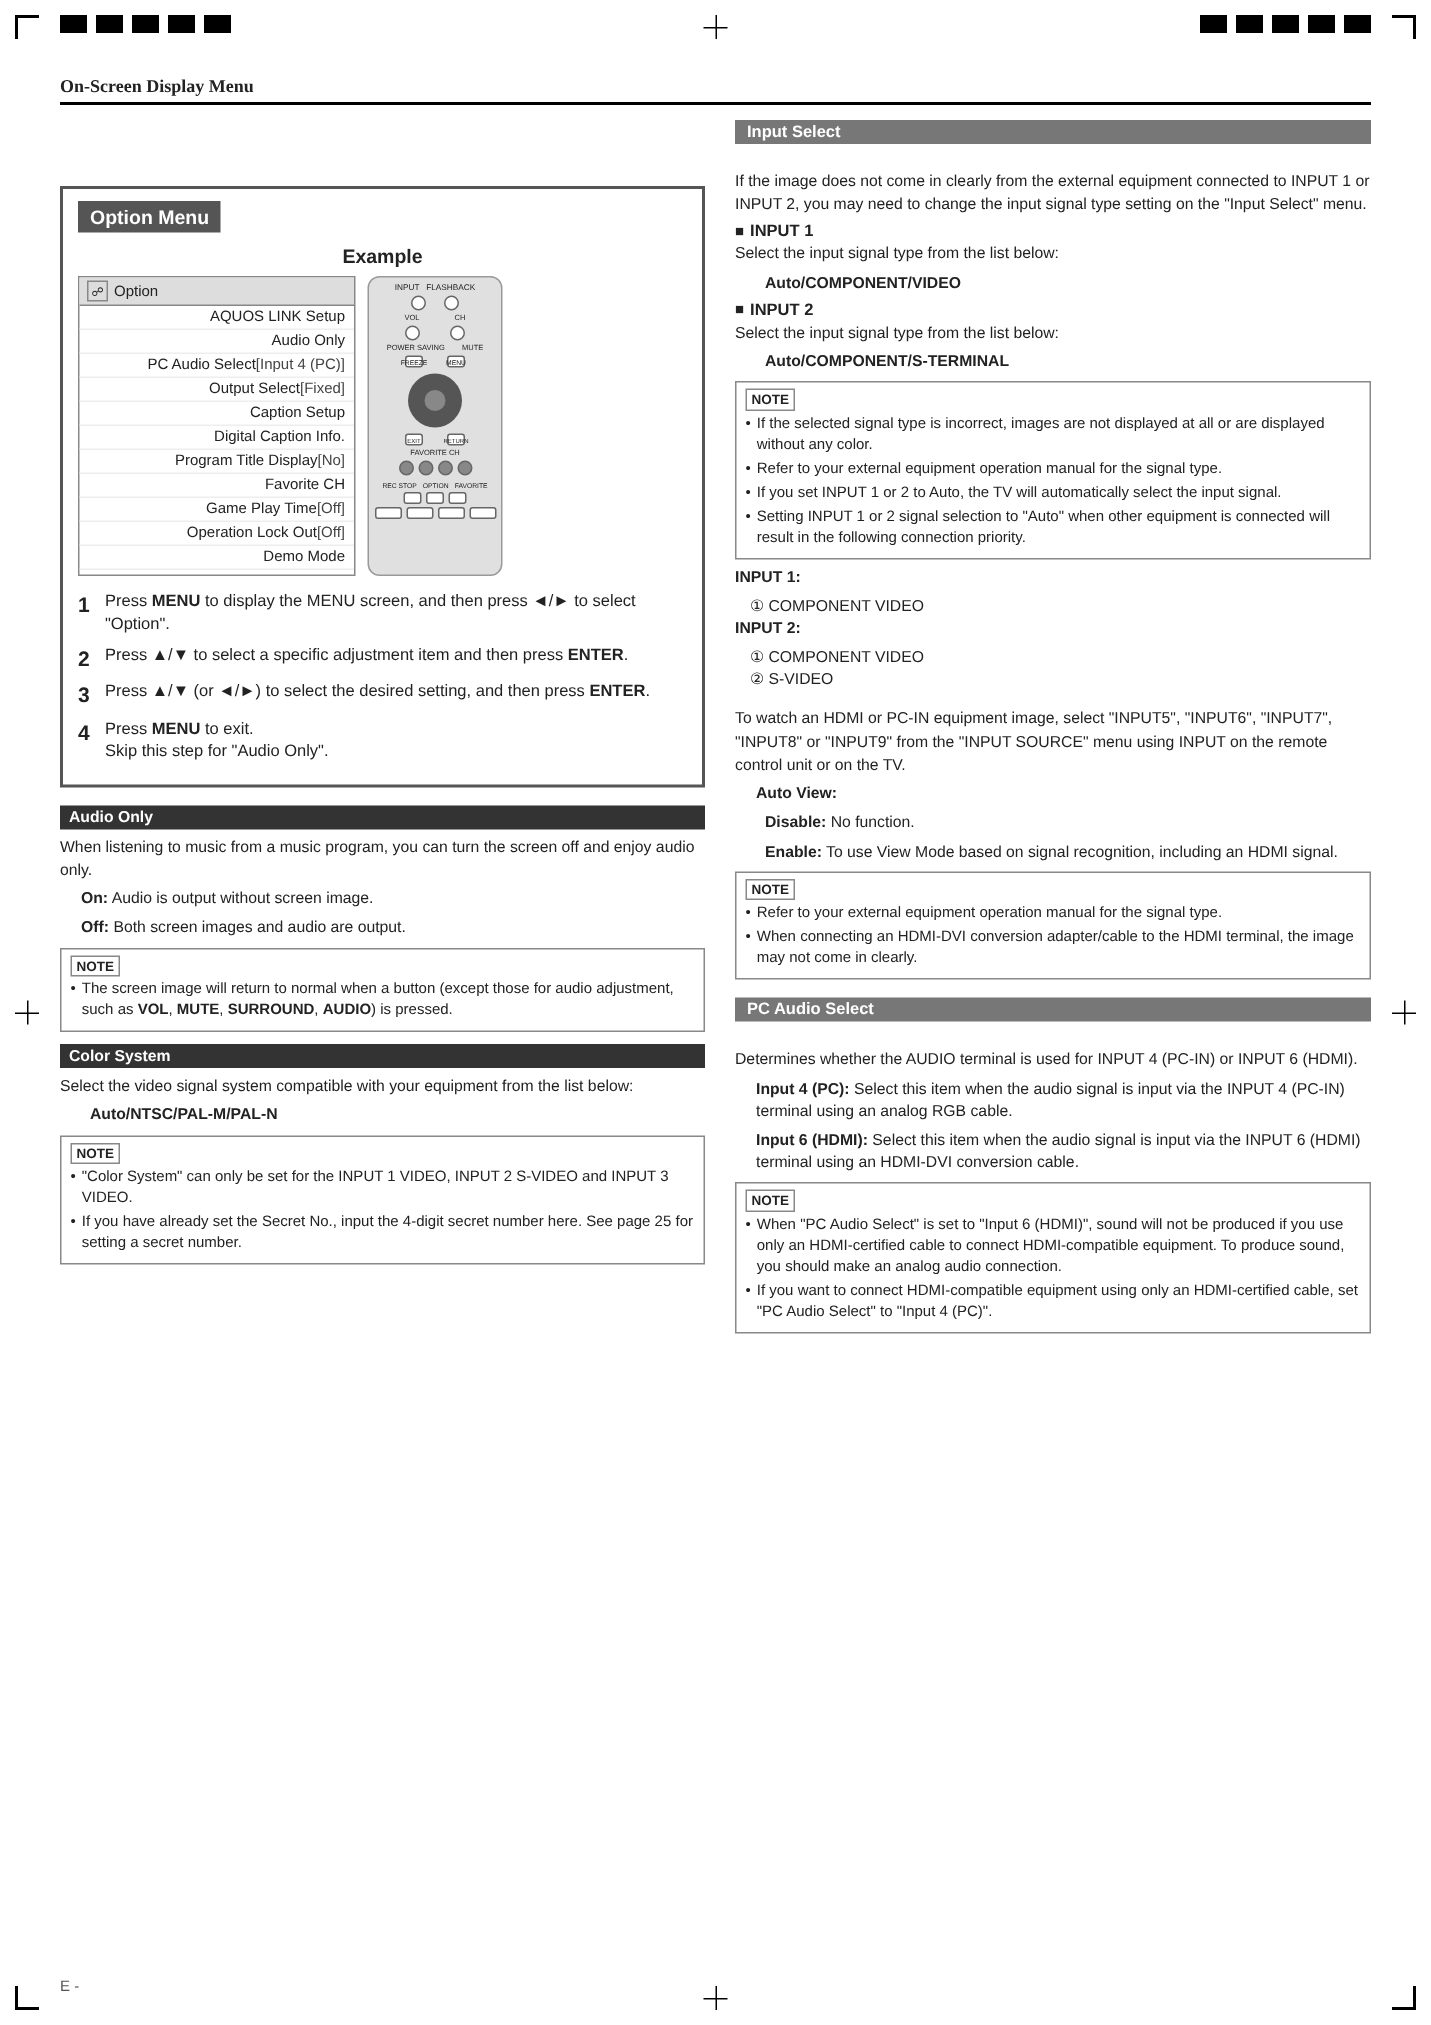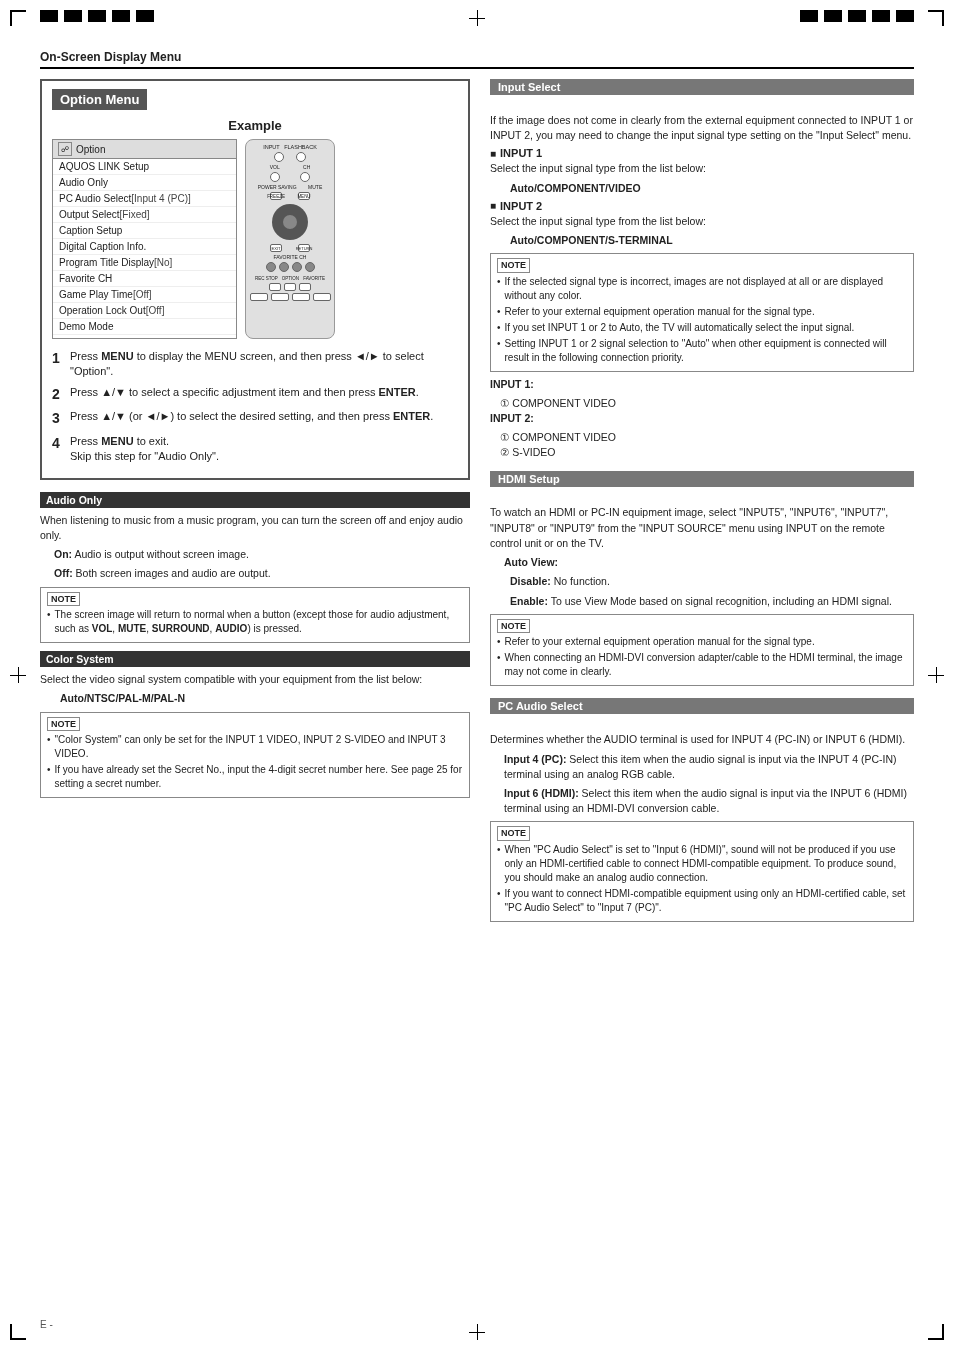--- a/index.html
+++ b/index.html
@@ -80,30 +80,32 @@
     .page-content {
       padding-top: 20px;
     }
 
     .section-header {
       font-size: 12px;
       font-weight: bold;
       border-bottom: 2px solid #000;
       padding-bottom: 3px;
       margin-bottom: 10px;
+      font-family: Liberation Serif, serif;
     }
 
     
     .two-col {
       display: flex;
       gap: 20px;
     }
     .col-left {
       width: 430px;
       flex-shrink: 0;
+      margin-top: 44px;
     }
     .col-right {
       flex: 1;
     }
 
     
     .option-menu-box {
       border: 2px solid #555;
       padding: 8px 10px;
       margin-bottom: 12px;
@@ -150,21 +152,21 @@
       height: 14px;
       border: 1px solid #888;
       display: inline-flex;
       align-items: center;
       justify-content: center;
       font-size: 8px;
     }
     .menu-row {
       padding: 2px 6px;
       display: flex;
-      justify-content: flex-start;
+      justify-content: flex-end;
       border-bottom: 1px solid #eee;
     }
     .menu-row-value {
       color: #444;
     }
 
     
     .remote-mockup {
       width: 90px;
       flex-shrink: 0;
@@ -577,21 +579,20 @@
           <li>① COMPONENT VIDEO</li>
         </ul>
         <p class="body-text"><b>INPUT 2:</b></p>
         <ul class="numbered-list">
           <li>① COMPONENT VIDEO</li>
           <li>② S-VIDEO</li>
         </ul>
       </div>
 
       <div class="right-section">
-        <div class="right-section-header">HDMI Setup</div>
         <p class="body-text">To watch an HDMI or PC-IN equipment image, select "INPUT5", "INPUT6", "INPUT7", "INPUT8" or "INPUT9" from the "INPUT SOURCE" menu using INPUT on the remote control unit or on the TV.</p>
         <p class="body-text indent"><b>Auto View:</b></p>
         <p class="body-text indent2"><b>Disable:</b> <span>No function.</span></p>
         <p class="body-text indent2"><b>Enable:</b> <span>To use View Mode based on signal recognition, including an HDMI signal.</span></p>
         <div class="note-box">
           <div class="note-box-title">NOTE</div>
           <div class="note-bullet">
             <span>Refer to your external equipment operation manual for the signal type.</span>
           </div>
           <div class="note-bullet">
@@ -608,21 +609,21 @@
         </p>
         <p class="body-text indent">
           <b>Input 6 (HDMI):</b> <span>Select this item when the audio signal is input via the INPUT 6 (HDMI) terminal using an HDMI-DVI conversion cable.</span>
         </p>
         <div class="note-box">
           <div class="note-box-title">NOTE</div>
           <div class="note-bullet">
             <span>When "PC Audio Select" is set to "Input 6 (HDMI)", sound will not be produced if you use only an HDMI-certified cable to connect HDMI-compatible equipment. To produce sound, you should make an analog audio connection.</span>
           </div>
           <div class="note-bullet">
-            <span>If you want to connect HDMI-compatible equipment using only an HDMI-certified cable, set "PC Audio Select" to "Input 7 (PC)".</span>
+            <span>If you want to connect HDMI-compatible equipment using only an HDMI-certified cable, set "PC Audio Select" to "Input 4 (PC)".</span>
           </div>
         </div>
       </div>
 
     </div>
 
   </div>
 
 </div>
 

